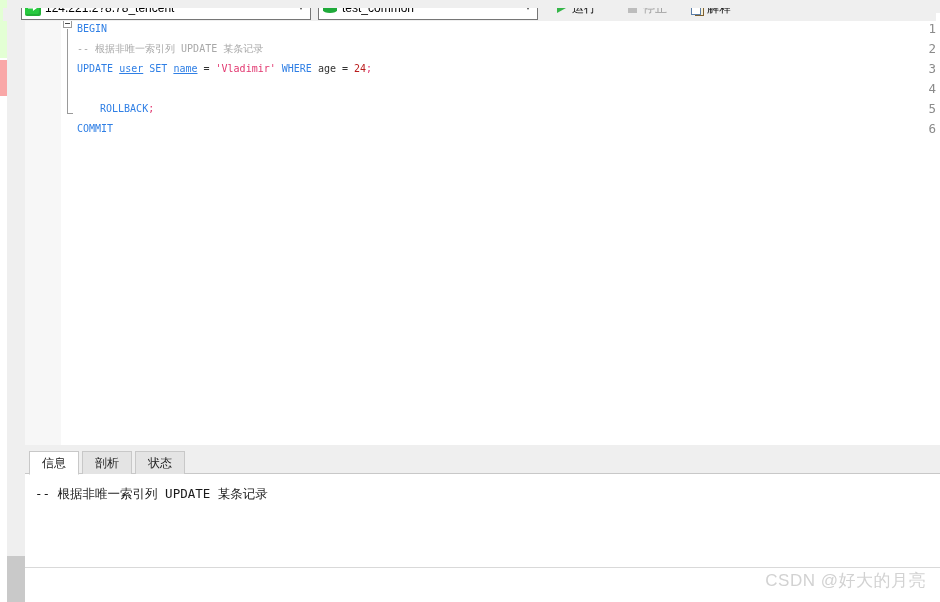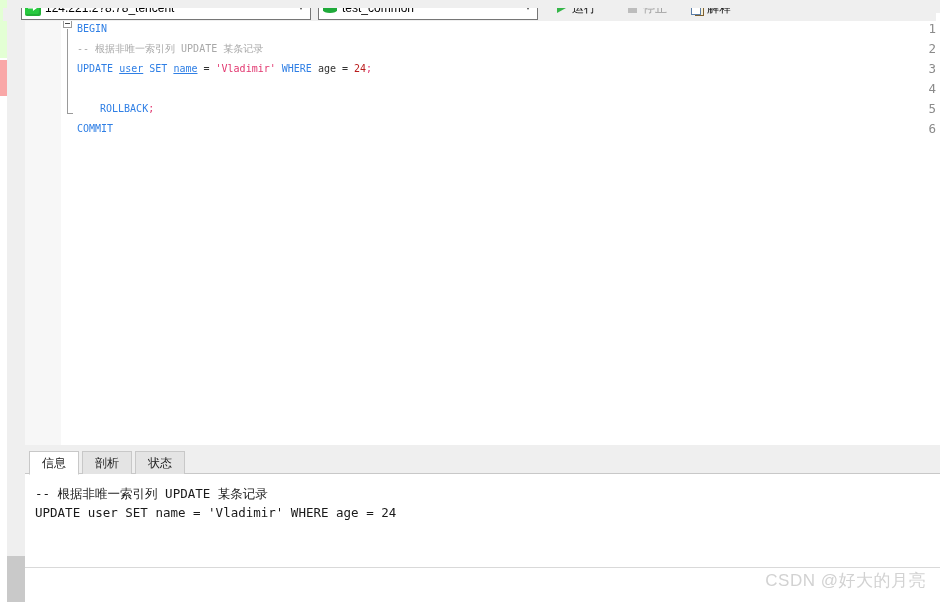--- a/index.html
+++ b/index.html
@@ -421,20 +421,20 @@
       </div>
   </div>
 </div>
 
 <div id="results-panel">
   <div id="result-tabs">
       <div class="rtab active" style="left: 4px;">信息</div>
       <div class="rtab" style="left: 57px;">剖析</div>
       <div class="rtab" style="left: 110px;">状态</div>
     </div>
-  <div id="result-output"><div class="out-line">-- 根据非唯一索引列 UPDATE 某条记录</div><div class="out-line">UPDATE user SET name = 'Vladimir' WHERE age = 24</div></div>
+  <div id="result-output"><div class="out-line">-- 根据非唯一索引列 UPDATE 某条记录</div></div>
 </div>
 
 <div id="bottom-strip"></div>
 <div id="bottom-rule"></div>
 <div id="left-gray-tail"></div>
 
 <div id="watermark">CSDN @好大的月亮</div>
 
 </body></html>

